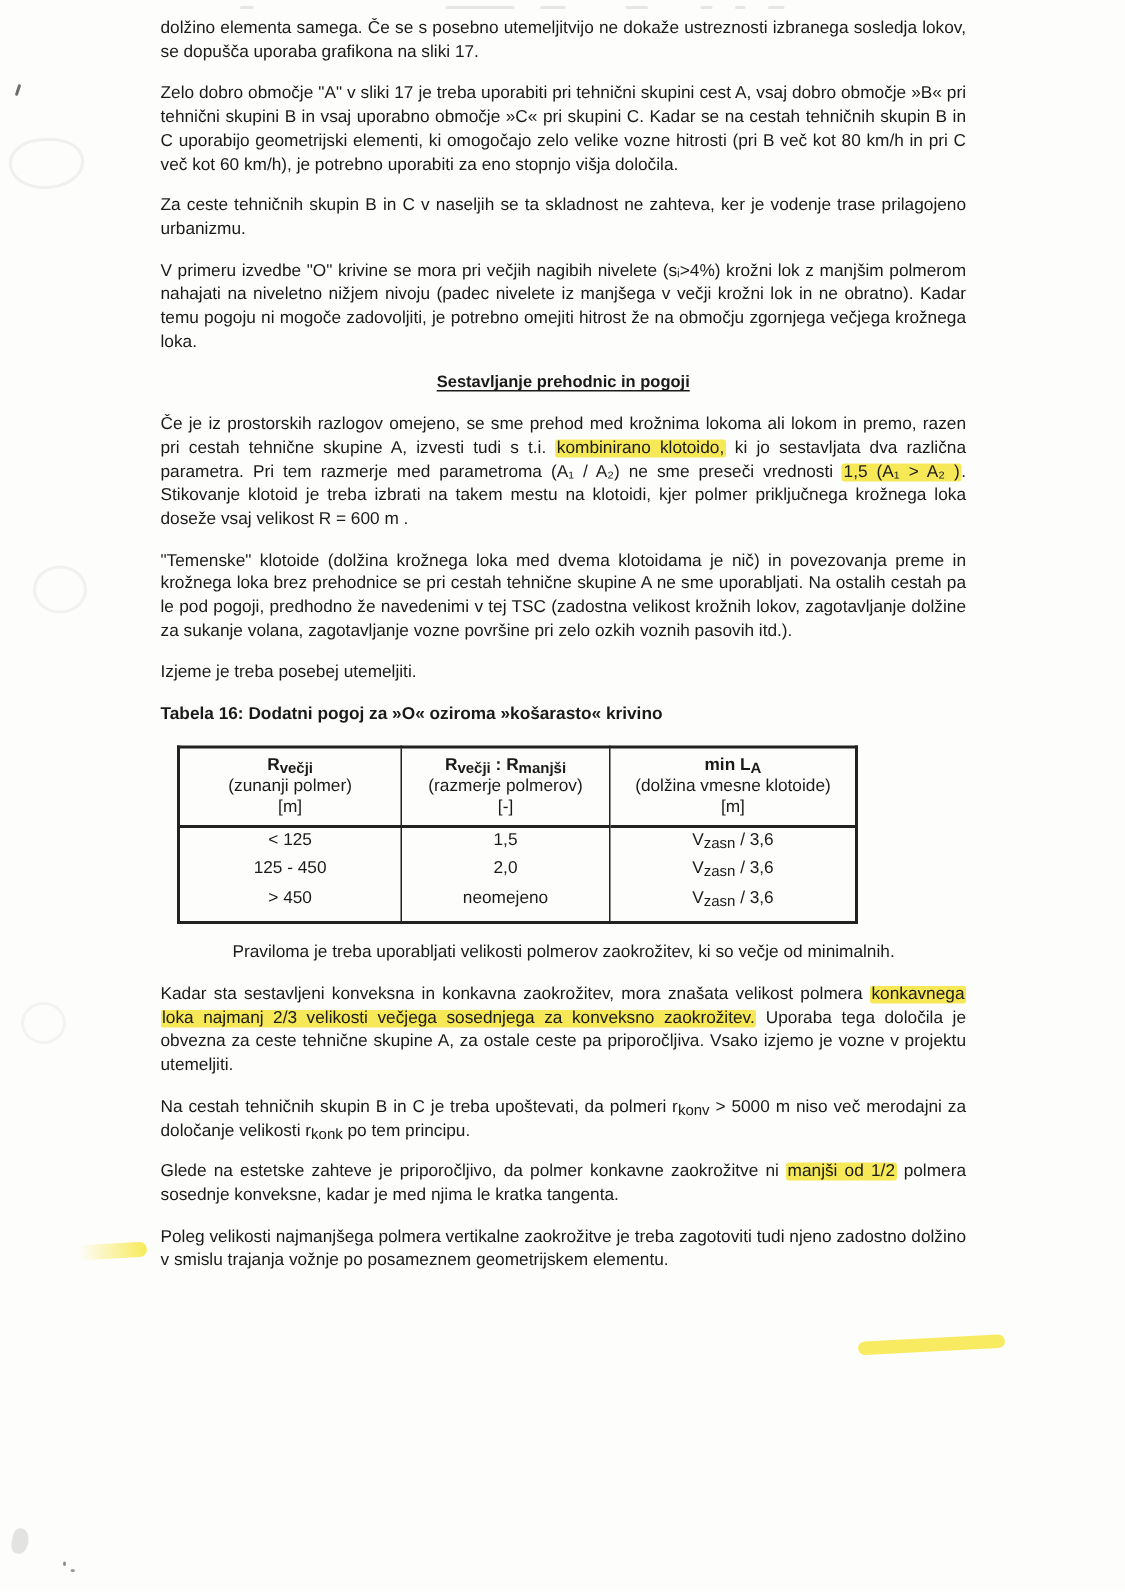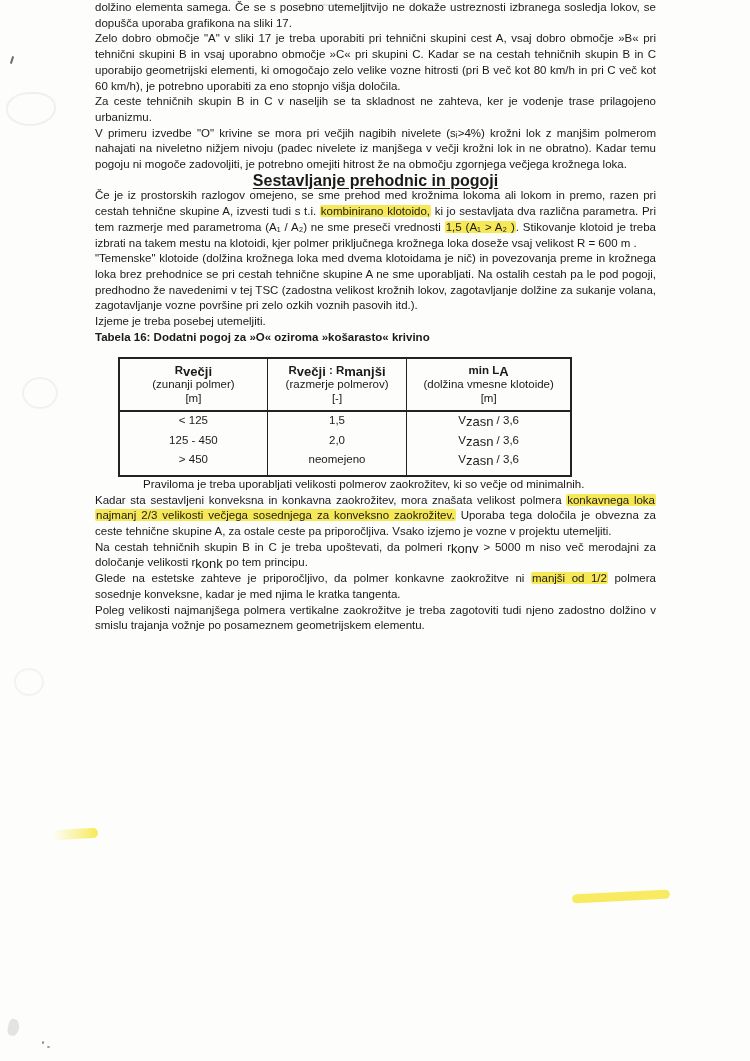--- a/index.html
+++ b/index.html
@@ -10,39 +10,39 @@
     color:#1a1a1a;
     position:relative;
     overflow:hidden;
   }
   .page{position:absolute;inset:0;background:#fdfdfc;}
   .content{
     position:absolute;left:95px;top:0;width:561px;
     font-size:11.5px;line-height:15.7px;
     text-align:justify;
   }
-  .content p{margin:0;}
+  .content p{margin:12px;}
   .p1{margin-top:91px;}
   .p2{margin-top:15px;}
   .p3{margin-top:8px;}
   .p4{margin-top:24px;}
   .h1{margin-top:12px;}
   .p5{margin-top:10px;}
   .p6{margin-top:15px;}
   .p7{margin-top:14px;text-align:left;}
   .caption{margin-top:10px;text-align:left;font-weight:bold;}
   .h2{margin-top:38px;}
   .p9{margin-top:10px;text-align:left;padding-left:48px;}
   .p10a{margin-top:11px;}
   .p10b,.p10c,.p10d{margin-top:0;}
   .heading{
-    font-weight:bold;text-align:center;font-size:16px;
+    font-weight:bold;text-align:center;font-size:11px;
     text-decoration:underline;text-underline-offset:2px;
   }
-  sub{font-size:13px;line-height:0;vertical-align:-2px;}
+  sub{font-size:10px;line-height:0;vertical-align:-2px;}
   mark.hl{
     background:rgba(247,232,70,0.9);
     mix-blend-mode:multiply;
     color:inherit;padding:0 1px;border-radius:2px;
     box-decoration-break:clone;-webkit-box-decoration-break:clone;
   }
   
   table.tbl{
     margin:12px 0 0 23px;width:454px;
     border-collapse:collapse;text-align:center;

